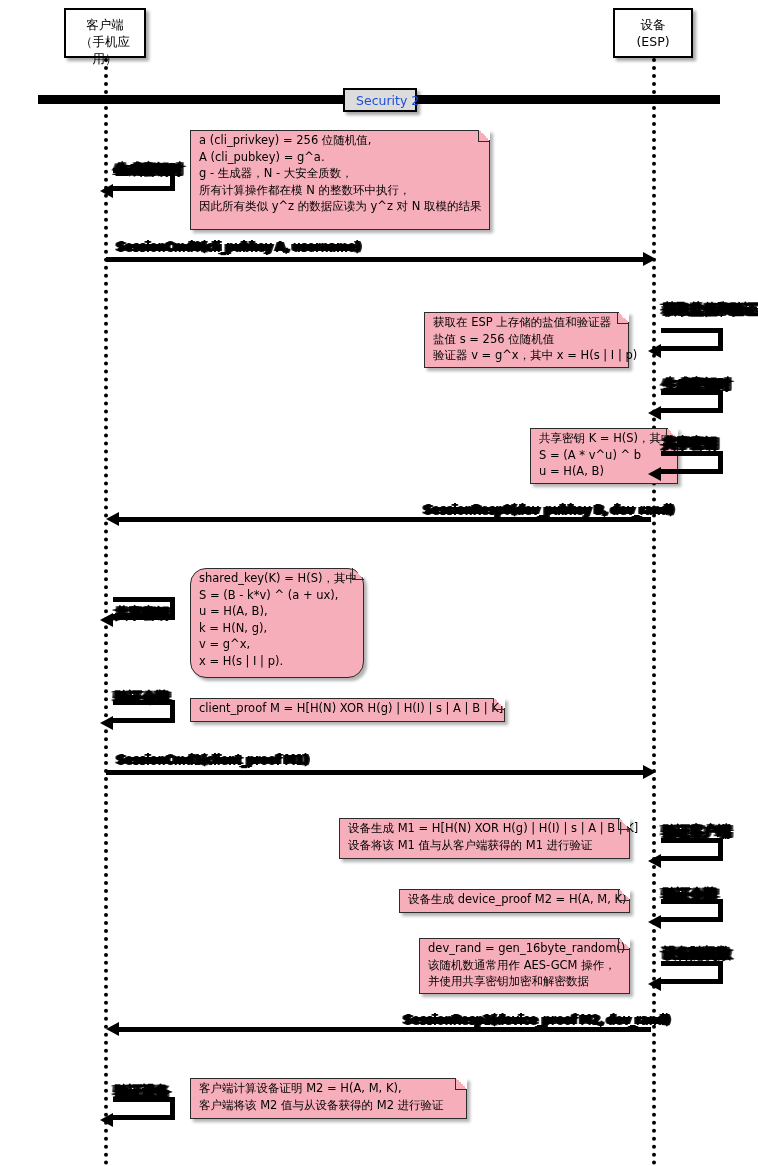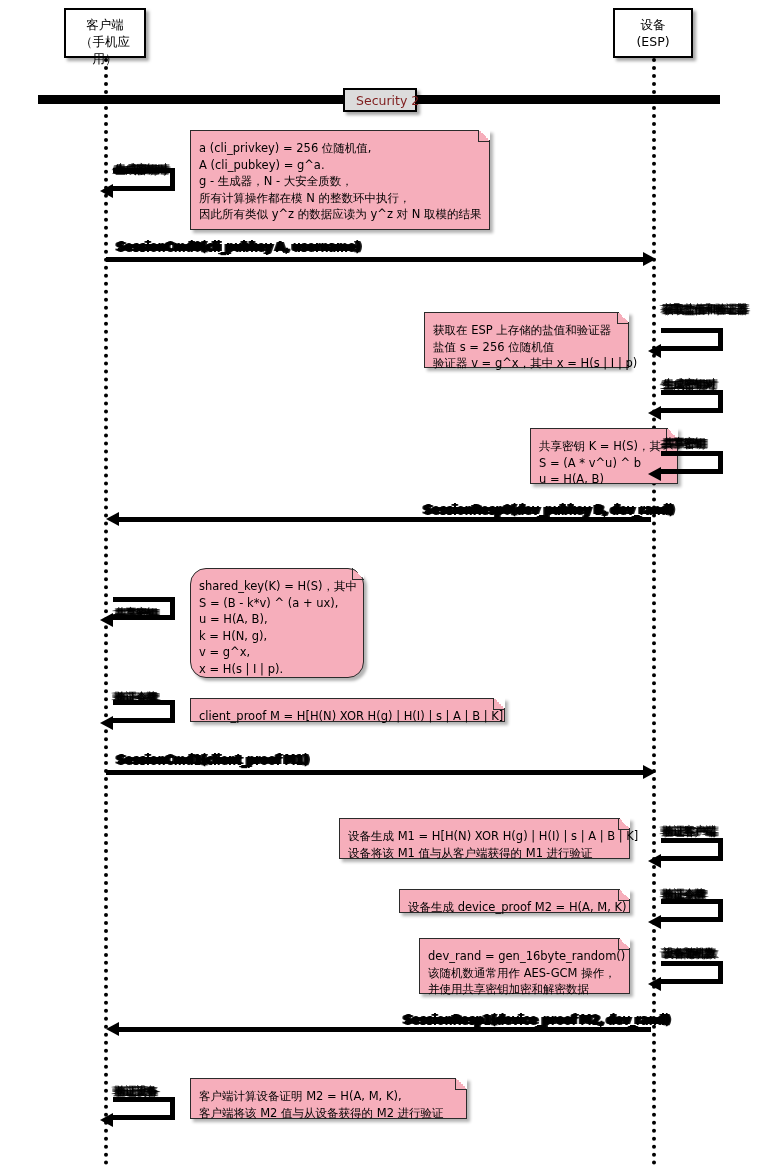--- a/index.html
+++ b/index.html
@@ -55,33 +55,33 @@
   }
   .sep-label {
     position: absolute;
     background: #dcdcdc;
     border: 2px solid #000;
     box-shadow: 3px 3px 3px rgba(0,0,0,0.35);
     font-size: 12.5px;
     line-height: 16px;
     padding: 3px 11px 4px 11px;
     box-sizing: border-box;
-    color: #7f1d1d;
+    color: #1d4ed8;
     white-space: nowrap;
   }
 
   
   .note {
     position: absolute;
     background: #f6aebb;
     border: 1.5px solid #2b2b2b;
     box-shadow: 3px 3px 3px rgba(0,0,0,0.30);
     font-size: 11.5px;
     line-height: 16.5px;
-    padding: 9px 8px 5px 8px;
+    padding: 1px 8px 5px 8px;
     box-sizing: border-box;
     color: #000;
     white-space: pre;
   }
   .note::after {
     content: "";
     position: absolute;
     right: -1px;
     top: -1px;
     width: 11px;
@@ -139,22 +139,22 @@
     position: absolute;
     left: -13px;
     bottom: -12px;
     width: 0; height: 0;
     border-top: 7.5px solid transparent;
     border-bottom: 7.5px solid transparent;
     border-right: 13px solid #000;
   }
   .selfcall-label {
     position: absolute;
-    font-size: 11px;
-    font-weight: normal;
+    font-size: 14px;
+    font-weight: bold;
     line-height: 13px;
     color: #000;
     white-space: nowrap;
     text-shadow: 1.2px 0 0 #000, -1.2px 0 0 #000, 0 0.7px 0 #000, 0 -0.7px 0 #000,
                  2.4px 0 0 rgba(0,0,0,0.8), -2.4px 0 0 rgba(0,0,0,0.8),
                  3.6px 0 0 rgba(0,0,0,0.55), -3.6px 0 0 rgba(0,0,0,0.55);
     letter-spacing: -0.5px;
   }
 </style>
 </head>

